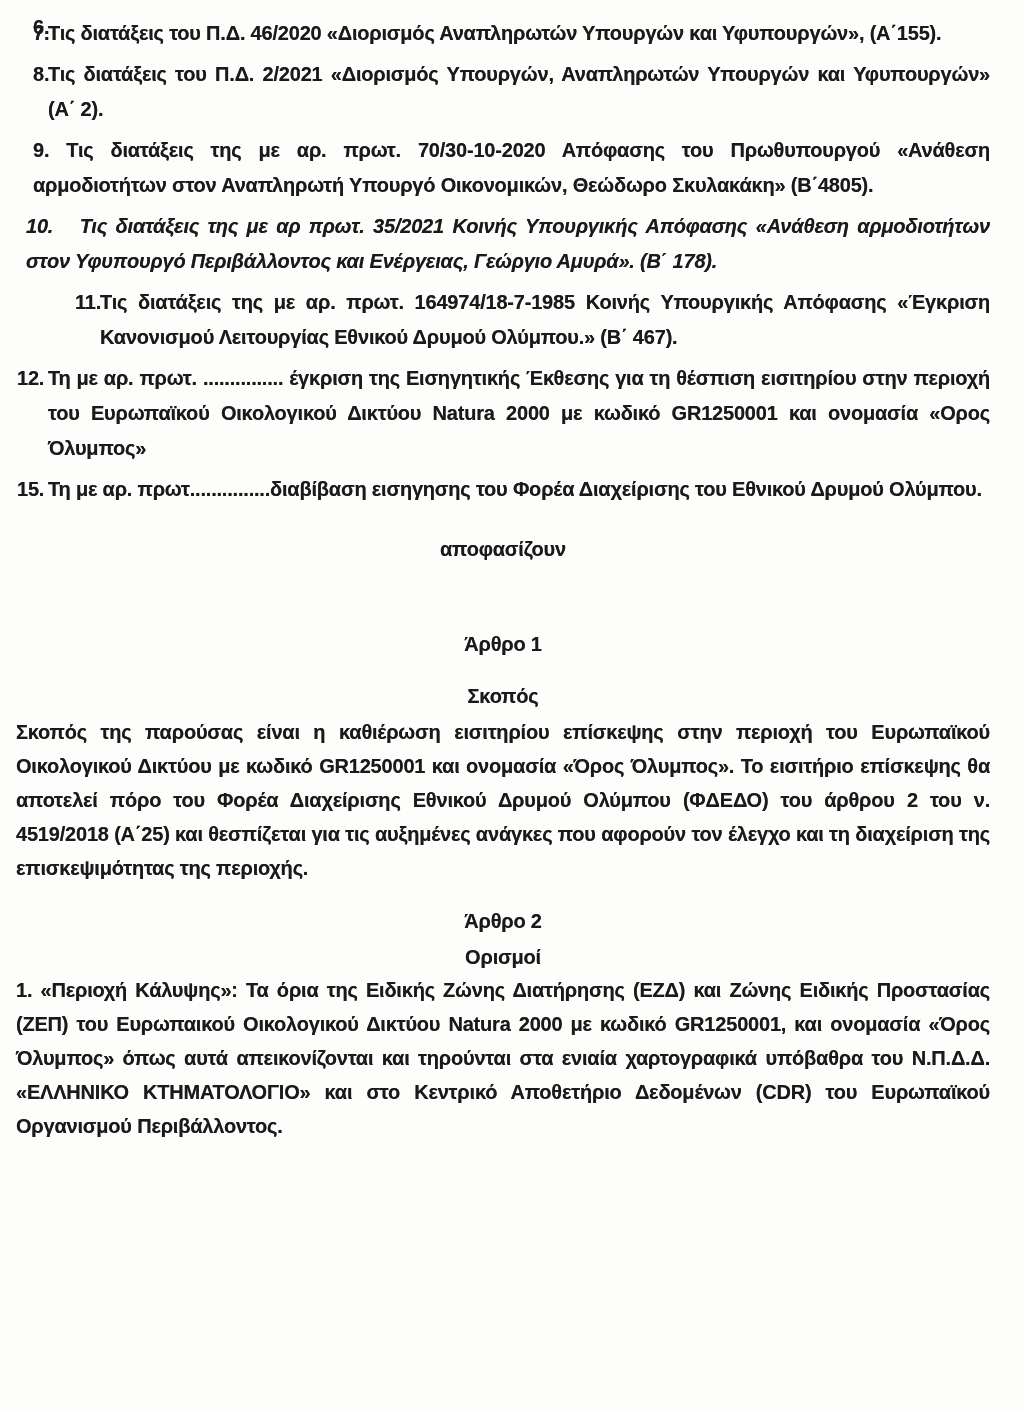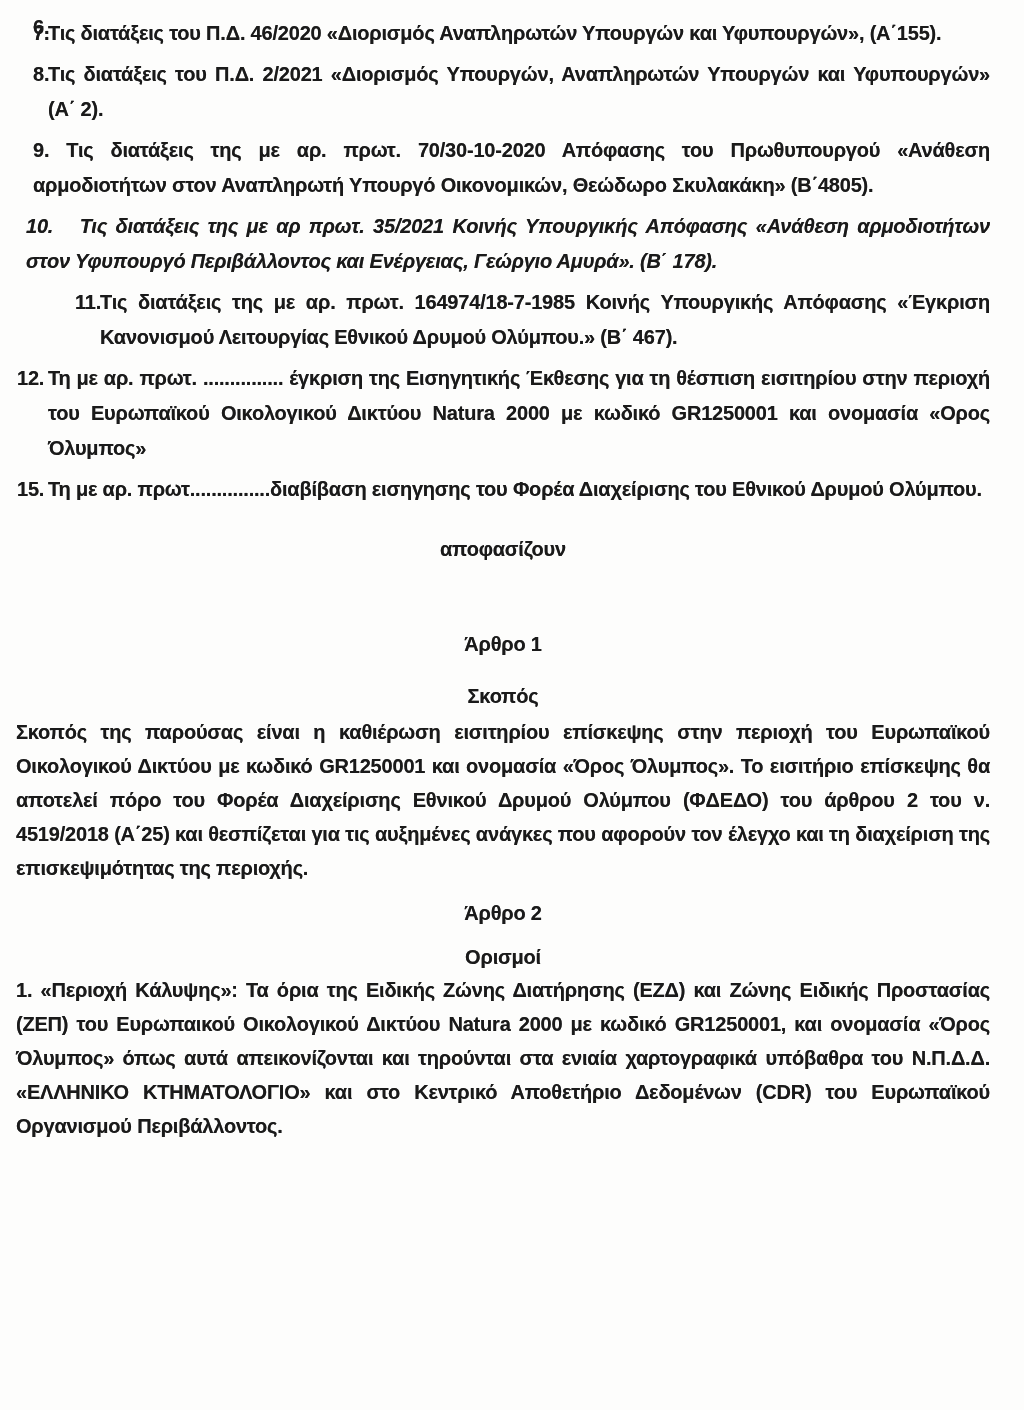--- a/index.html
+++ b/index.html
@@ -39,22 +39,22 @@
     line-height:24px;
   }
   .decision{margin-top:30px;}
   .art1-title{margin-top:71px;}
   .art1-sub{margin-top:28px;}
   .para{
     text-align:justify;
     line-height:34px;
   }
   .art1-body{margin-top:7px;}
-  .art2-title{margin-top:16px;}
-  .art2-sub{margin-top:20px;}
+  .art2-title{margin-top:24px;}
+  .art2-sub{margin-top:12px;}
   .def-1{margin-top:4px;}
   .def-2{margin-top:25px;}
 </style>
 </head>
 <body>
 
 <div class="page">
 
   <div class="li li-std">
     <span class="num-abs">6.</span>

